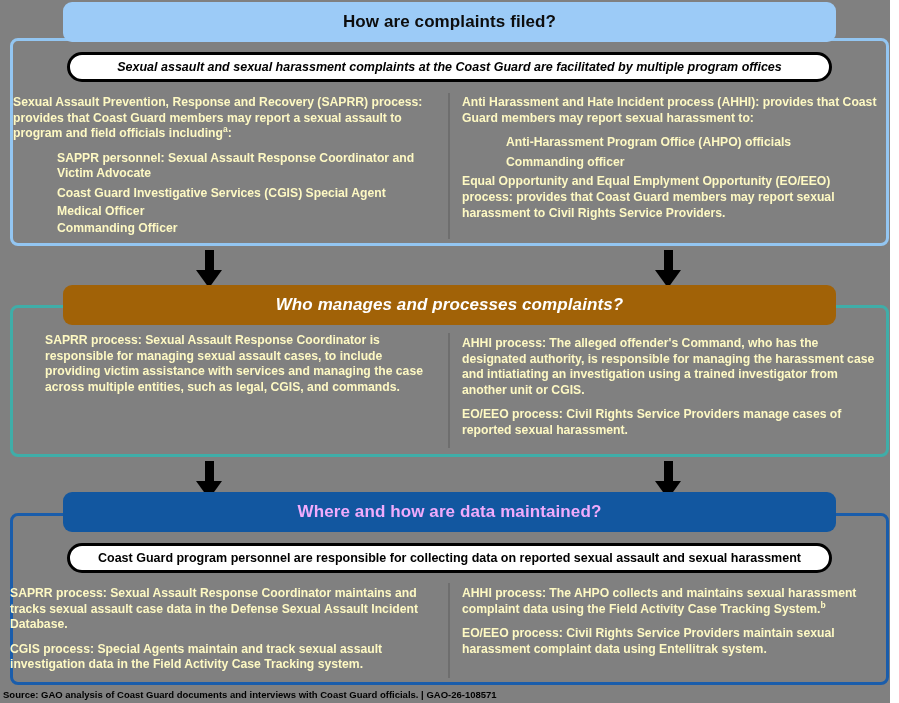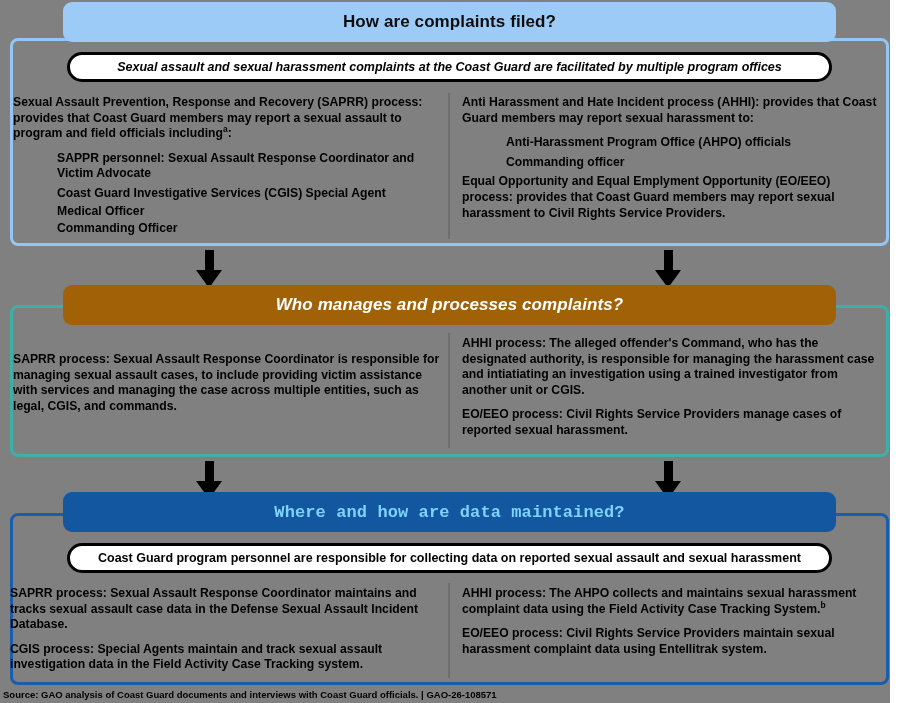--- a/index.html
+++ b/index.html
@@ -41,21 +41,21 @@
     align-items: center;
     justify-content: center;
     text-align: center;
     font-size: 17px;
     font-weight: bold;
     letter-spacing: .1px;
     z-index: 5;
   }
   .hdr-1 { background: #9ccbf7; color: #0d0d0d; }
   .hdr-2 { background: #a16207; color: #ffffff; font-style: italic; }
-  .hdr-3 { background: #1257a0; color: #7dd3fc; font-family: Liberation Mono, monospace; }
+  .hdr-3 { background: #1257a0; color: #f0abfc; }
 
   
   .capsule {
     position: absolute;
     box-sizing: border-box;
     background: #ffffff;
     border: 3px solid #000000;
     border-radius: 18px;
     display: flex;
     align-items: center;
@@ -65,21 +65,21 @@
     font-weight: bold;
     color: #000000;
     padding: 0 10px;
     z-index: 4;
   }
 
   
   .col {
     position: absolute;
     box-sizing: border-box;
-    color: #000000;
+    color: #fef9c3;
     font-size: 12.2px;
     font-weight: bold;
     line-height: 1.28;
   }
   .col p {
     margin: 0 0 9px 0;
   }
   .col p:last-child { margin-bottom: 0; }
   .col .indent {
     margin-left: 44px;
@@ -183,21 +183,21 @@
   </div>
 
   <div class="section s2" style="left:10px; top:305px; width:879px; height:152px;"></div>
 
   <div class="section-header hdr-2" style="left:63px; top:285px; width:773px;">
     <span>Who manages and processes complaints?</span>
   </div>
 
   <div class="vdivider" style="left:448px; top:333px; height:115px;"></div>
 
-  <div class="col" style="left:13px; top:352px; width:428px;">
+  <div class="col" style="left:13px; top:333px; width:428px;padding-left:32px;">
     <p>
       <span>SAPRR process:</span><span> Sexual Assault Response Coordinator is responsible for managing sexual assault cases, to include providing victim assistance with services and managing the case across multiple entities, such as legal, CGIS, and commands.</span>
     </p>
   </div>
 
   <div class="col" style="left:462px; top:336px; width:420px;">
     <p>
       <span>AHHI process:</span><span> The alleged offender's Command, who has the designated authority, is responsible for managing the harassment case and intiatiating an investigation using a trained investigator from another unit or CGIS.</span>
     </p>
     <p>

